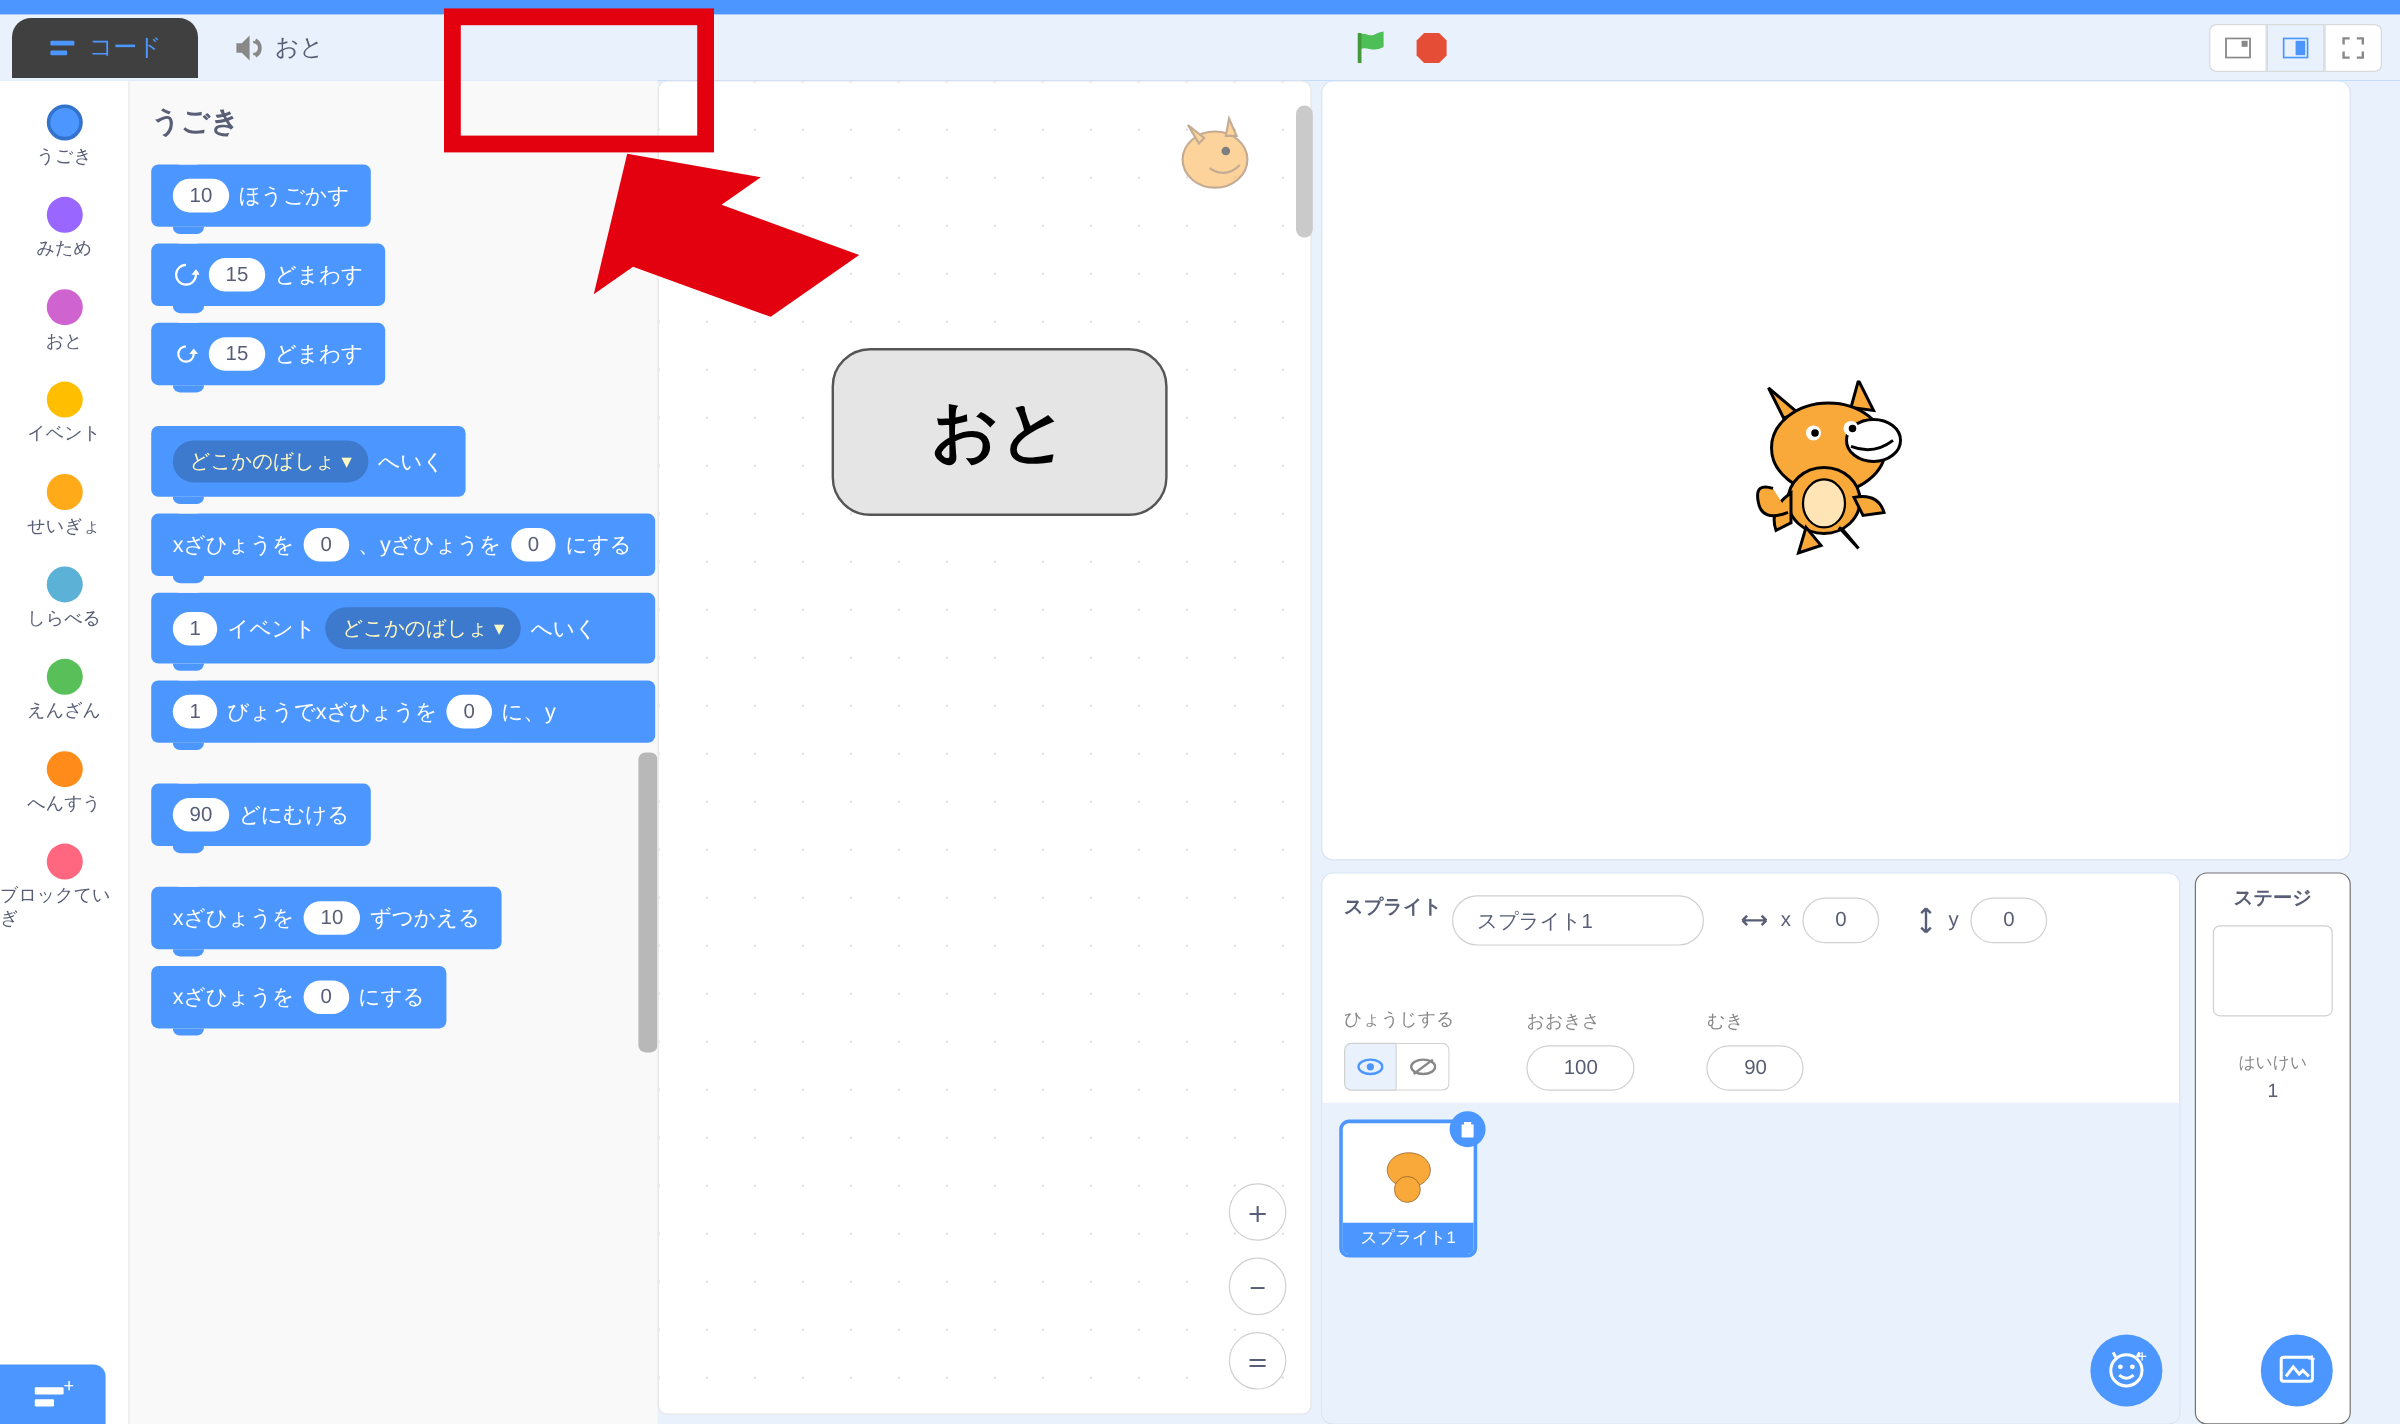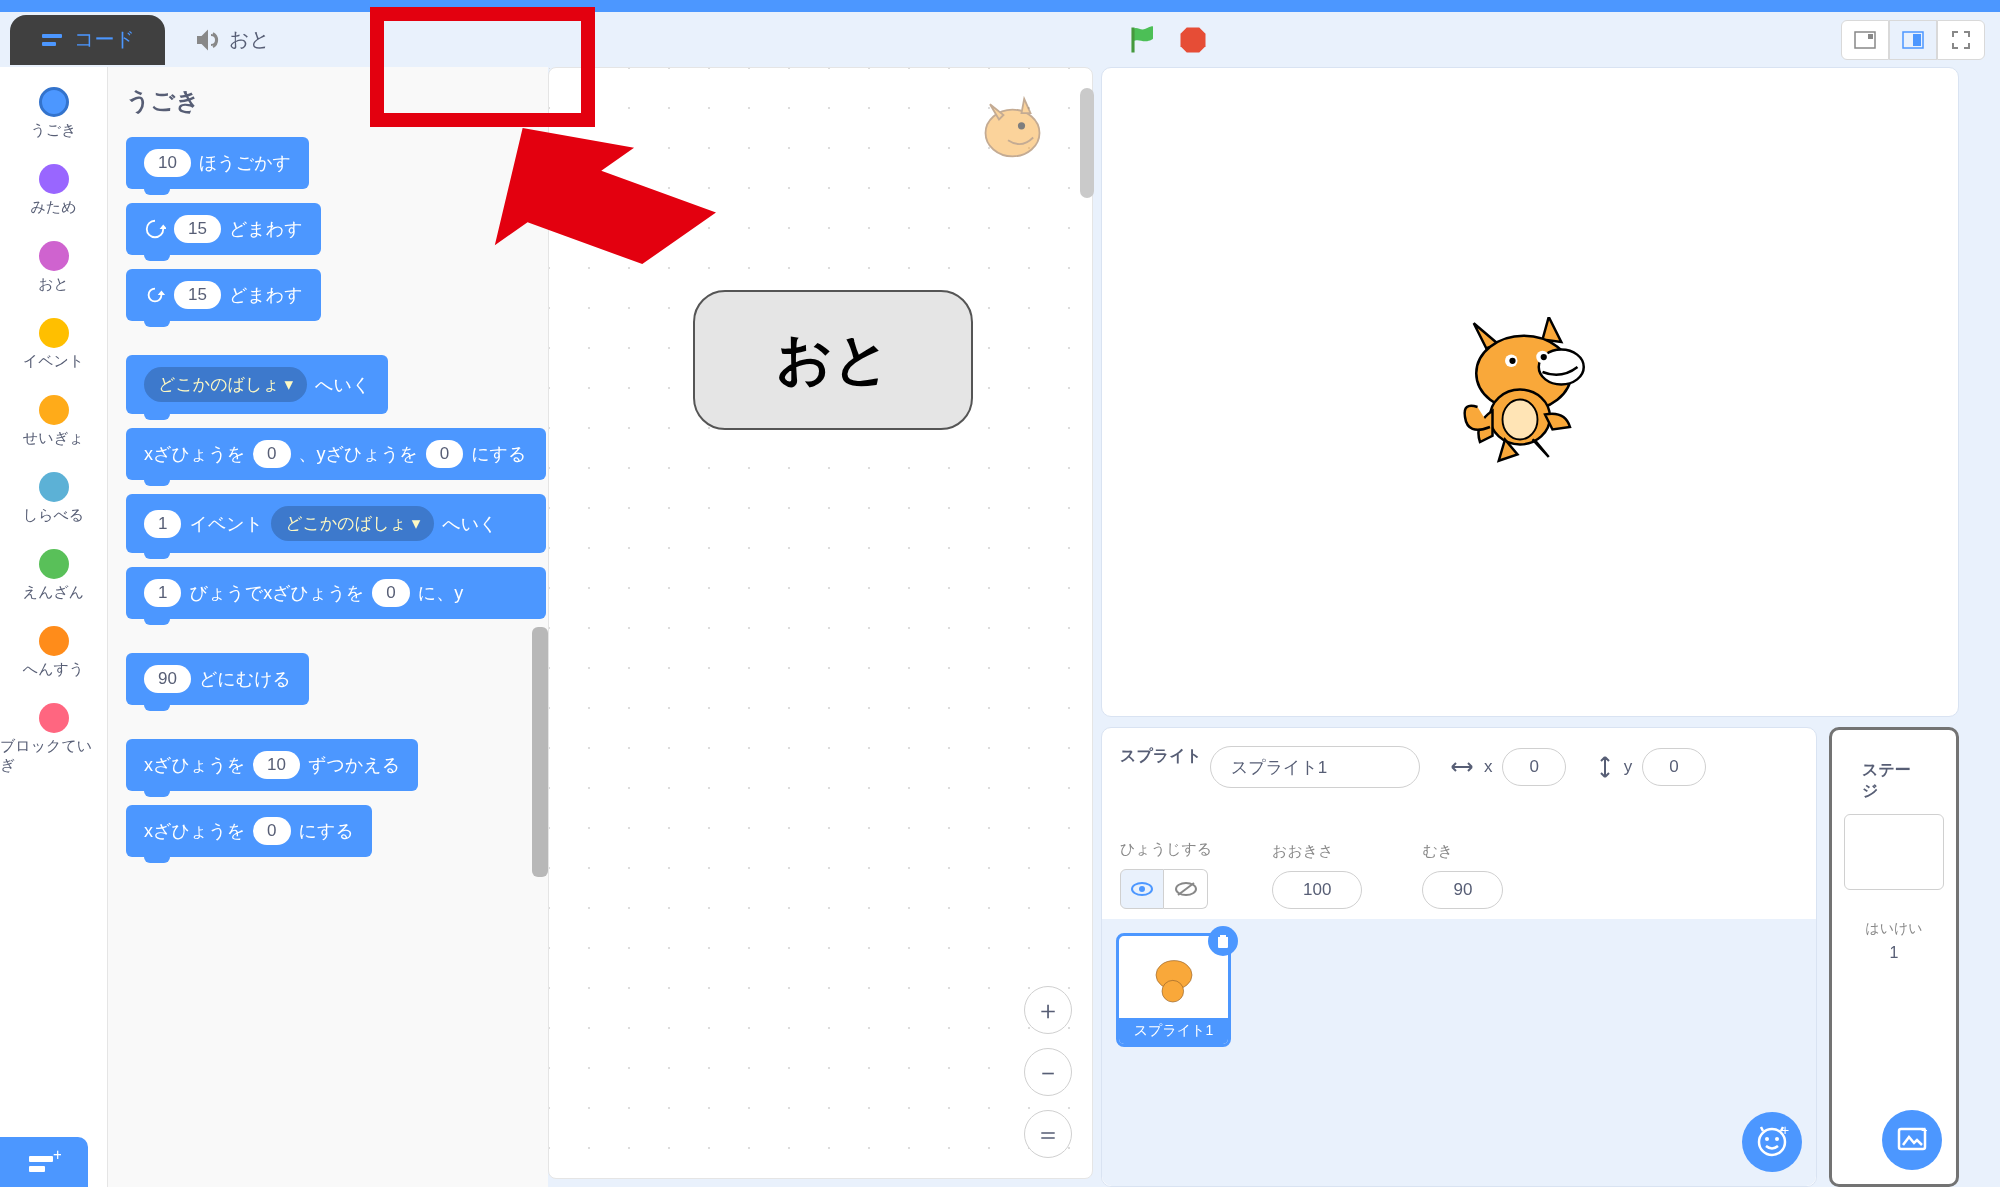--- a/index.html
+++ b/index.html
@@ -46,21 +46,21 @@
 
 .arrow-annot { position: absolute; left: 400px; top: 90px; z-index: 40; pointer-events: none; }
 .callout { position: absolute; left: 693px; top: 290px; width: 280px; height: 140px; background: #e5e5e5; border: 2px solid #555; border-radius: 32px; display: flex; align-items: center; justify-content: center; font-size: 56px; font-weight: bold; z-index: 40; }
 
 .right-col { width: 868px; display: flex; flex-direction: column; gap: 10px; padding-right: 10px; }
 .stage-view { background: #fff; border-radius: 10px; height: 650px; border: 1px solid #d9e3f2; display: flex; align-items: center; justify-content: center; position: relative; }
 .stage-cat { width: 150px; height: 150px; }
 
 .bottom-panels { display: flex; gap: 12px; flex: 1; }
 .sprite-panel { flex: 1; background: #fff; border-radius: 10px; border: 1px solid #d9e3f2; padding: 18px; position: relative; display: flex; flex-direction: column; }
-.stage-panel { width: 130px; background: #fff; border-radius: 10px; border: 3px solid #737373; padding: 30px; display: flex; flex-direction: column; align-items: center; position: relative; }
+.stage-panel { width: 130px; background: #fff; border-radius: 10px; border: 1px solid #737373; padding: 10px; display: flex; flex-direction: column; align-items: center; position: relative; }
 
 .sprite-info-row { display: flex; align-items: center; gap: 30px; margin-bottom: 20px; }
 .sprite-label { font-size: 16px; color: #575e75; font-weight: bold; }
 .name-input { border: 1px solid #d0d0d0; border-radius: 24px; padding: 10px 20px; font-size: 17px; width: 210px; color: #575e75; }
 .xy-group { display: flex; align-items: center; gap: 10px; color: #575e75; font-size: 17px; }
 .xy-val { border: 1px solid #d0d0d0; border-radius: 24px; padding: 8px 26px; }
 
 .sprite-row2 { display: flex; gap: 60px; align-items: flex-end; margin-bottom: 18px; margin-top: 32px; }
 .sub-col { display: flex; flex-direction: column; gap: 10px; }
 .sub-label { font-size: 15px; color: #888; }

